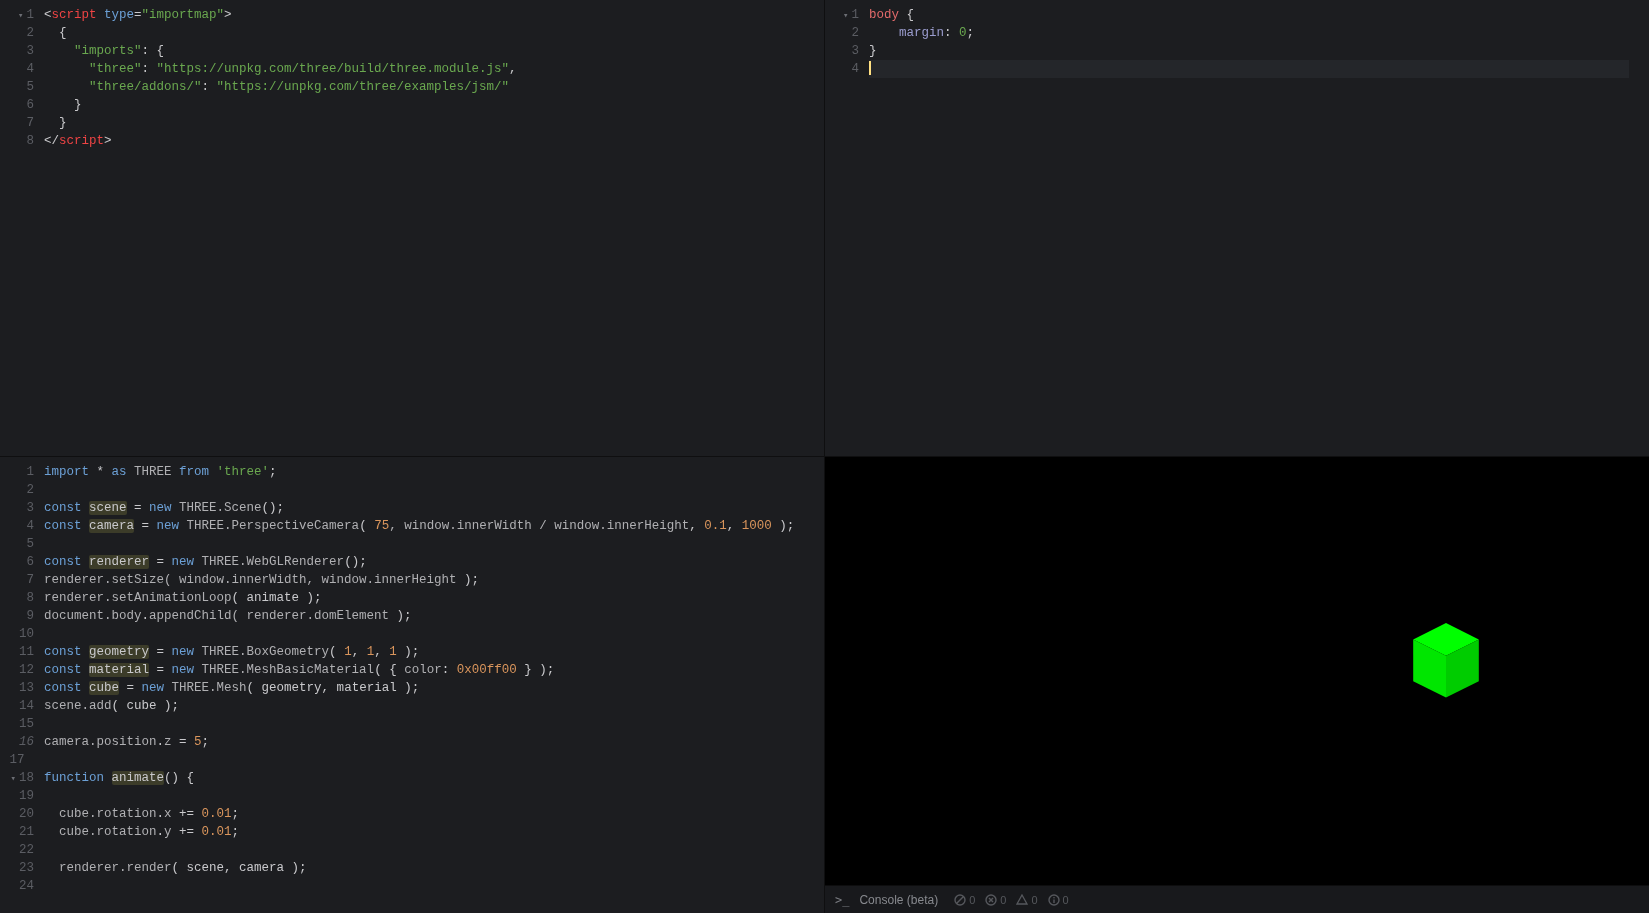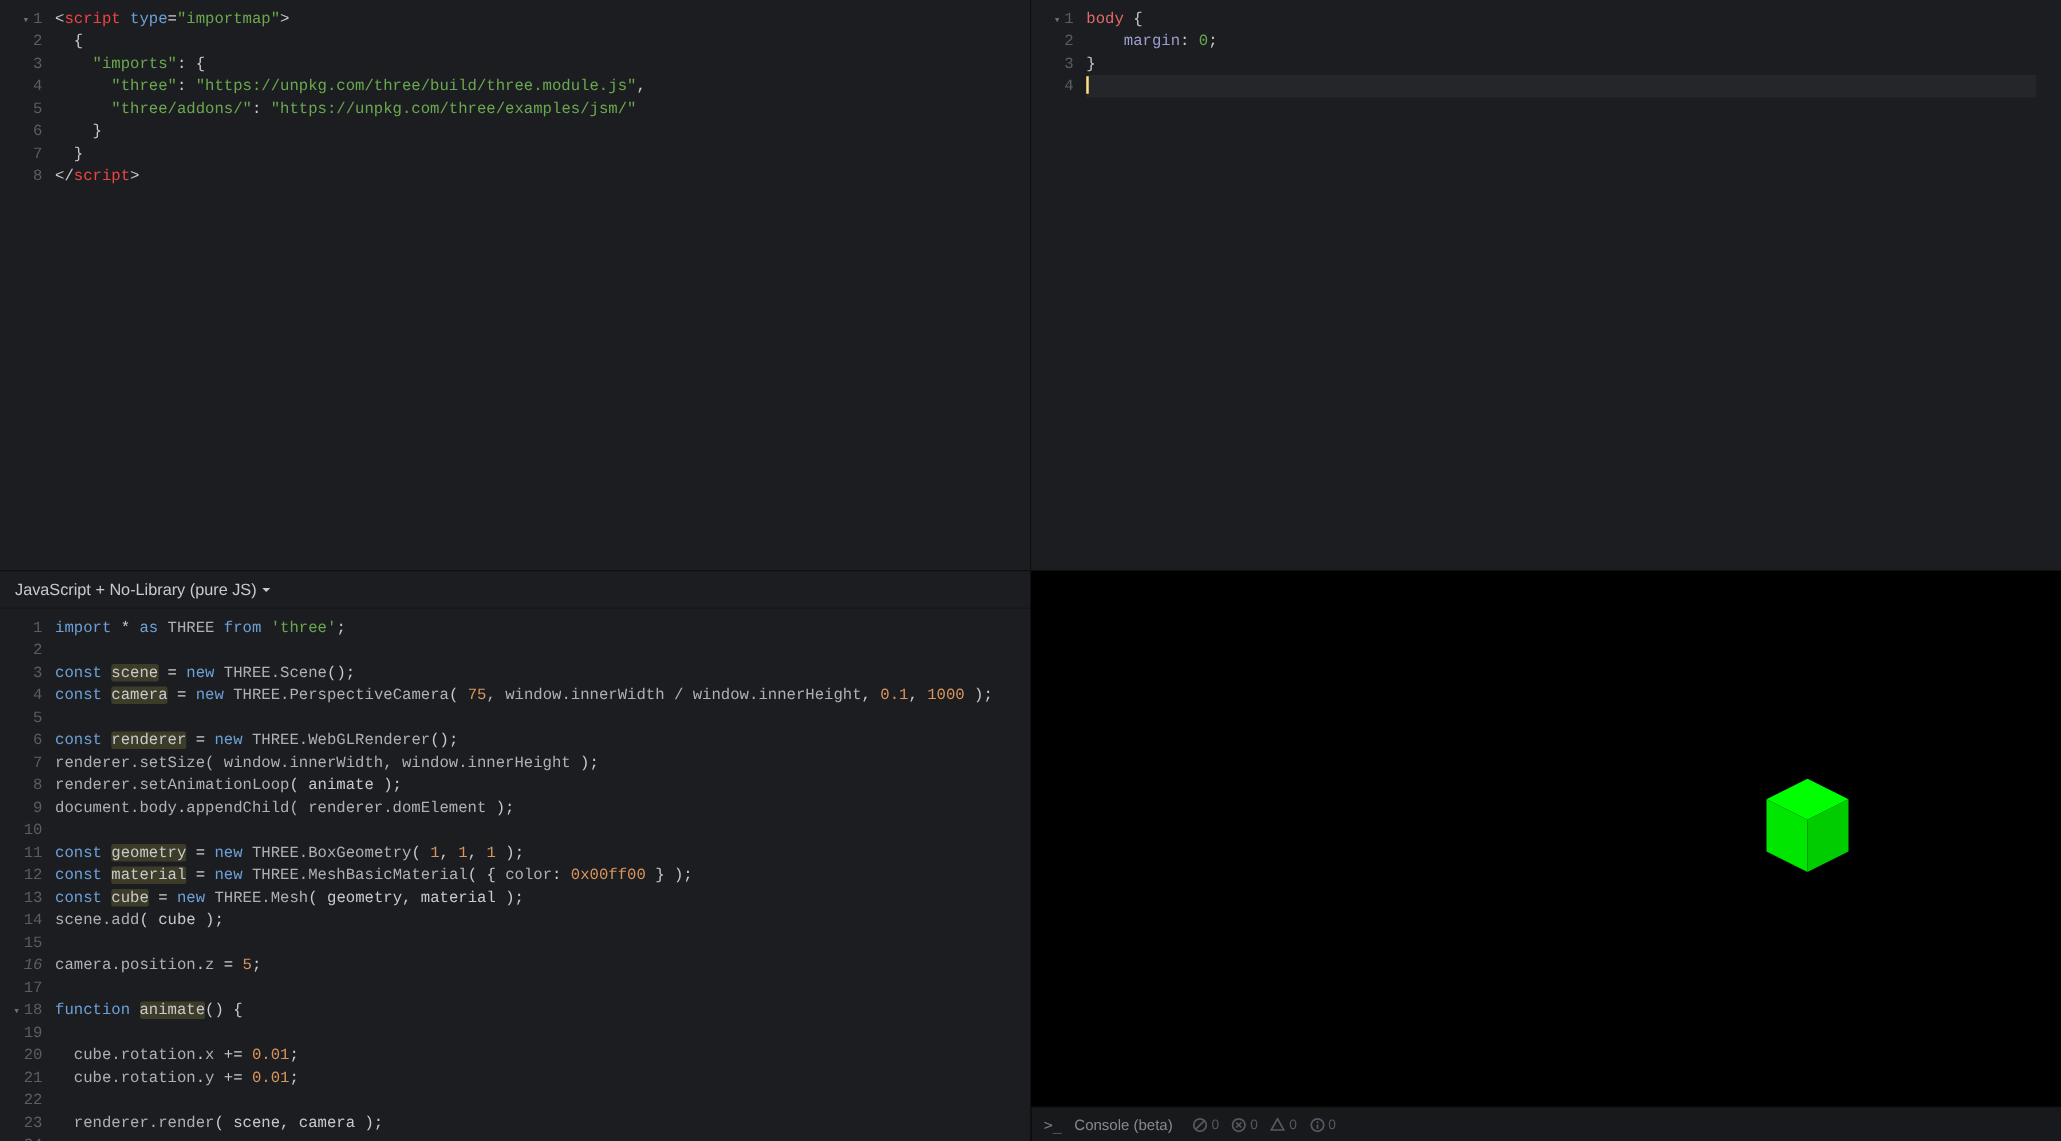--- a/index.html
+++ b/index.html
@@ -138,47 +138,39 @@
           <div style="height: 18px;"><span class="fold">▾</span>1</div>
           <div style="height: 18px;">2</div>
           <div style="height: 18px;">3</div>
           <div style="height: 18px;">4</div>
         </div>
         <div class="code"><span class="line"><span class="tok-sel">body</span><span class="tok-op"> {</span></span><span class="line"><span class="tok-op">    </span><span class="tok-cssprop">margin</span><span class="tok-op">: </span><span class="tok-cssval">0</span><span class="tok-op">;</span></span><span class="line"><span class="tok-op">}</span></span><span class="line cursor-line"><span class="cursor-caret"></span></span></div>
       </div>
   </div>
 
   <div class="pane">
-    <div class="pane-header">
-      <div class="drop">
-        <span>JavaScript + No-Library (pure JS)</span>
-        <svg viewBox="0 0 10 10">
-            <path d="M1 3 L5 7 L9 3 Z" fill="#c9c9cc"></path>
-          </svg>
-      </div>
-    </div>
     <div class="editor" id="editor-js">
         <div class="gutter">
           <div style="height: 18px;">1</div>
           <div style="height: 18px;">2</div>
           <div style="height: 18px;">3</div>
           <div style="height: 18px;">4</div>
           <div style="height: 18px;">5</div>
           <div style="height: 18px;">6</div>
           <div style="height: 18px;">7</div>
           <div style="height: 18px;">8</div>
           <div style="height: 18px;">9</div>
           <div style="height: 18px;">10</div>
           <div style="height: 18px;">11</div>
           <div style="height: 18px;">12</div>
           <div style="height: 18px;">13</div>
           <div style="height: 18px;">14</div>
           <div style="height: 18px;">15</div>
           <div style="height: 18px; font-style: italic;">16</div>
-          <div style="height: 18px;">17</div>
+          <div style="height: 18px; text-align: center;">17</div>
           <div style="height: 18px;"><span class="fold">▾</span>18</div>
           <div style="height: 18px;">19</div>
           <div style="height: 18px;">20</div>
           <div style="height: 18px;">21</div>
           <div style="height: 18px;">22</div>
           <div style="height: 18px;">23</div>
           <div style="height: 18px;">24</div>
         </div>
         <div class="code"><span class="line"><span class="tok-kw">import</span><span class="tok-op"> * </span><span class="tok-kw">as</span><span class="tok-var"> THREE </span><span class="tok-kw">from</span><span class="tok-op"> </span><span class="tok-str">'three'</span><span class="tok-op">;</span></span><span class="line"></span><span class="line"><span class="tok-kw">const</span><span class="tok-op"> </span><span class="tok-hi">scene</span><span class="tok-op"> = </span><span class="tok-kw">new</span><span class="tok-var"> THREE.</span><span class="tok-fn">Scene</span><span class="tok-op">();</span></span><span class="line"><span class="tok-kw">const</span><span class="tok-op"> </span><span class="tok-hi">camera</span><span class="tok-op"> = </span><span class="tok-kw">new</span><span class="tok-var"> THREE.</span><span class="tok-fn">PerspectiveCamera</span><span class="tok-op">( </span><span class="tok-num">75</span><span class="tok-var">, window.</span><span class="tok-prop">innerWidth</span><span class="tok-var"> / window.</span><span class="tok-prop">innerHeight</span><span class="tok-op">, </span><span class="tok-num">0.1</span><span class="tok-op">, </span><span class="tok-num">1000</span><span class="tok-op"> );</span></span><span class="line"></span><span class="line"><span class="tok-kw">const</span><span class="tok-op"> </span><span class="tok-hi">renderer</span><span class="tok-op"> = </span><span class="tok-kw">new</span><span class="tok-var"> THREE.</span><span class="tok-fn">WebGLRenderer</span><span class="tok-op">();</span></span><span class="line"><span class="tok-var">renderer.</span><span class="tok-fn">setSize</span><span class="tok-var">( window.</span><span class="tok-prop">innerWidth</span><span class="tok-var">, window.</span><span class="tok-prop">innerHeight</span><span class="tok-op"> );</span></span><span class="line"><span class="tok-var">renderer.</span><span class="tok-fn">setAnimationLoop</span><span class="tok-op">( animate );</span></span><span class="line"><span class="tok-var">document.</span><span class="tok-prop">body</span><span class="tok-op">.</span><span class="tok-fn">appendChild</span><span class="tok-var">( renderer.</span><span class="tok-prop">domElement</span><span class="tok-op"> );</span></span><span class="line"></span><span class="line"><span class="tok-kw">const</span><span class="tok-op"> </span><span class="tok-hi">geometry</span><span class="tok-op"> = </span><span class="tok-kw">new</span><span class="tok-var"> THREE.</span><span class="tok-fn">BoxGeometry</span><span class="tok-op">( </span><span class="tok-num">1</span><span class="tok-op">, </span><span class="tok-num">1</span><span class="tok-op">, </span><span class="tok-num">1</span><span class="tok-op"> );</span></span><span class="line"><span class="tok-kw">const</span><span class="tok-op"> </span><span class="tok-hi">material</span><span class="tok-op"> = </span><span class="tok-kw">new</span><span class="tok-var"> THREE.</span><span class="tok-fn">MeshBasicMaterial</span><span class="tok-op">( { </span><span class="tok-prop">color</span><span class="tok-op">: </span><span class="tok-num">0x00ff00</span><span class="tok-op"> } );</span></span><span class="line"><span class="tok-kw">const</span><span class="tok-op"> </span><span class="tok-hi">cube</span><span class="tok-op"> = </span><span class="tok-kw">new</span><span class="tok-var"> THREE.</span><span class="tok-fn">Mesh</span><span class="tok-op">( geometry, material );</span></span><span class="line"><span class="tok-var">scene.</span><span class="tok-fn">add</span><span class="tok-op">( cube );</span></span><span class="line"></span><span class="line"><span class="tok-var">camera.</span><span class="tok-prop">position</span><span class="tok-op">.</span><span class="tok-prop">z</span><span class="tok-op"> = </span><span class="tok-num">5</span><span class="tok-op">;</span></span><span class="line"></span><span class="line"><span class="tok-kw">function</span><span class="tok-op"> </span><span class="tok-hi">animate</span><span class="tok-op">() {</span></span><span class="line"></span><span class="line"><span class="tok-var">  cube.</span><span class="tok-prop">rotation</span><span class="tok-op">.</span><span class="tok-prop">x</span><span class="tok-op"> += </span><span class="tok-num">0.01</span><span class="tok-op">;</span></span><span class="line"><span class="tok-var">  cube.</span><span class="tok-prop">rotation</span><span class="tok-op">.</span><span class="tok-prop">y</span><span class="tok-op"> += </span><span class="tok-num">0.01</span><span class="tok-op">;</span></span><span class="line"></span><span class="line"><span class="tok-var">  renderer.</span><span class="tok-fn">render</span><span class="tok-op">( scene, camera );</span></span><span class="line"></span></div>
       </div>

